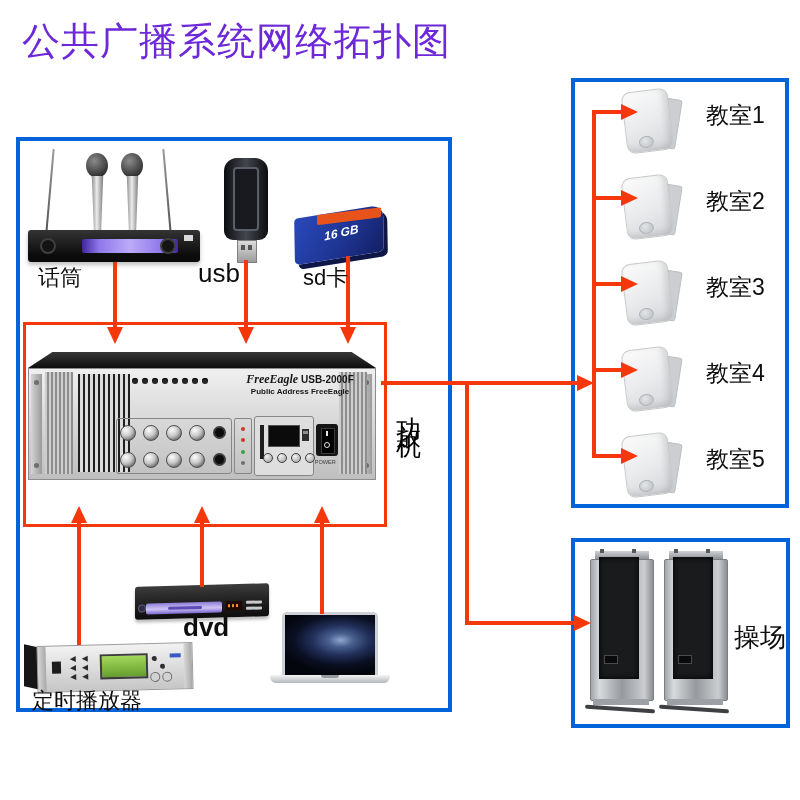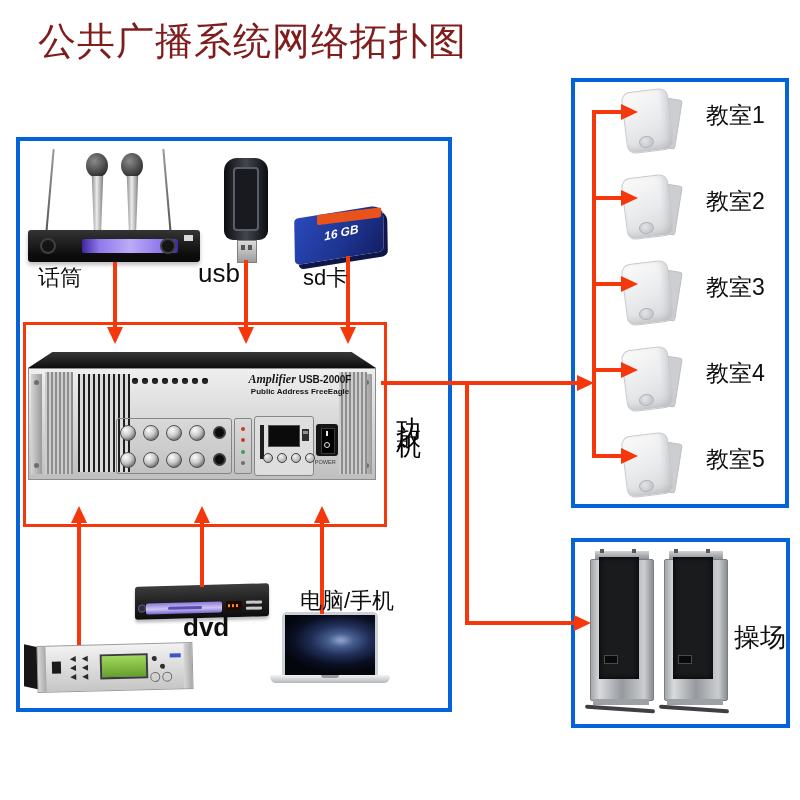--- a/index.html
+++ b/index.html
@@ -6,21 +6,21 @@
     --blue:#0563da;
     --red:#f4380c;
   }
   html,body{margin:0;padding:0;background:#fff;}
   #canvas{position:relative;width:800px;height:800px;background:#fff;overflow:hidden;
           font-family:"Liberation Sans","DejaVu Sans",sans-serif;color:#111;}
 
   .abs{position:absolute;}
 
   
-  .title{left:22px;top:16px;font-size:38px;letter-spacing:1px;color:#7f1d1d;margin-left:16px;}
+  .title{left:22px;top:16px;font-size:38px;letter-spacing:1px;color:#6d28d9;}
 
   
   .bluebox{border:4px solid var(--blue);}
   .redbox{border:3px solid var(--red);}
   #box-sources{left:16px;top:137px;width:428px;height:567px;}
   #box-amp{left:23px;top:322px;width:358px;height:199px;z-index:3;}
   #box-classrooms{left:571px;top:78px;width:210px;height:422px;}
   #box-playground{left:571px;top:538px;width:211px;height:182px;}
 
   
@@ -238,21 +238,21 @@
       <span></span>
         <span></span>
         <span></span>
         <span></span>
         <span></span>
         <span></span>
         <span></span>
         <span></span>
     </div>
     <div class="abs amp-brand">
-      <div class="b1"><em>Amplifier</em>
+      <div class="b1"><em>FreeEagle</em>
         <span>USB-2000F</span></div>
       <div class="b2">Public Address FreeEagle</div>
     </div>
     <div class="abs amp-knobs">
       <span class="knob"></span>
         <span class="knob"></span>
         <span class="knob"></span>
         <span class="knob"></span>
         <span class="jack"></span>
       <span class="knob"></span>
@@ -302,21 +302,20 @@
   </div>
   <div class="abs lbl lbl-lat" style="left:183px;top:612px;font-weight:bold;">dvd</div>
 
   <div class="abs" id="laptop">
     <div class="scr">
         <div class="gal"></div>
       </div>
     <div class="base"></div>
     <div class="notch"></div>
   </div>
-  <div class="abs lbl" style="left:300px;top:586px;">电脑/手机</div>
 
   <div class="abs" id="timer">
     <div class="side"></div>
     <div class="face">
       <div class="earL"></div>
         <div class="earR"></div>
       <div class="pw"></div>
       <div class="tri" style="left:32px;top:10px;"></div>
         <div class="tri" style="left:44px;top:10px;"></div>
       <div class="tri" style="left:32px;top:19px;"></div>
@@ -324,20 +323,21 @@
       <div class="tri" style="left:32px;top:28px;"></div>
         <div class="tri" style="left:44px;top:28px;"></div>
       <div class="lcd"></div>
       <div class="dot" style="left:114px;top:12px;"></div>
         <div class="dot" style="left:122px;top:20px;"></div>
       <div class="kn" style="left:112px;top:28px;"></div>
         <div class="kn" style="left:124px;top:28px;"></div>
       <div class="blu"></div>
     </div>
   </div>
+  <div class="abs lbl" style="left:32px;top:686px;">定时播放器</div>
 
   <div class="abs wspk" style="left:620px;top:88px;">
     <div class="bracket"></div>
       <div class="face"></div>
       <div class="knob"></div>
     </div>
   <div class="abs lbl" style="left:706px;top:100px;font-size:23px;">教室1</div>
 
   <div class="abs wspk" style="left:620px;top:174px;">
     <div class="bracket"></div>

